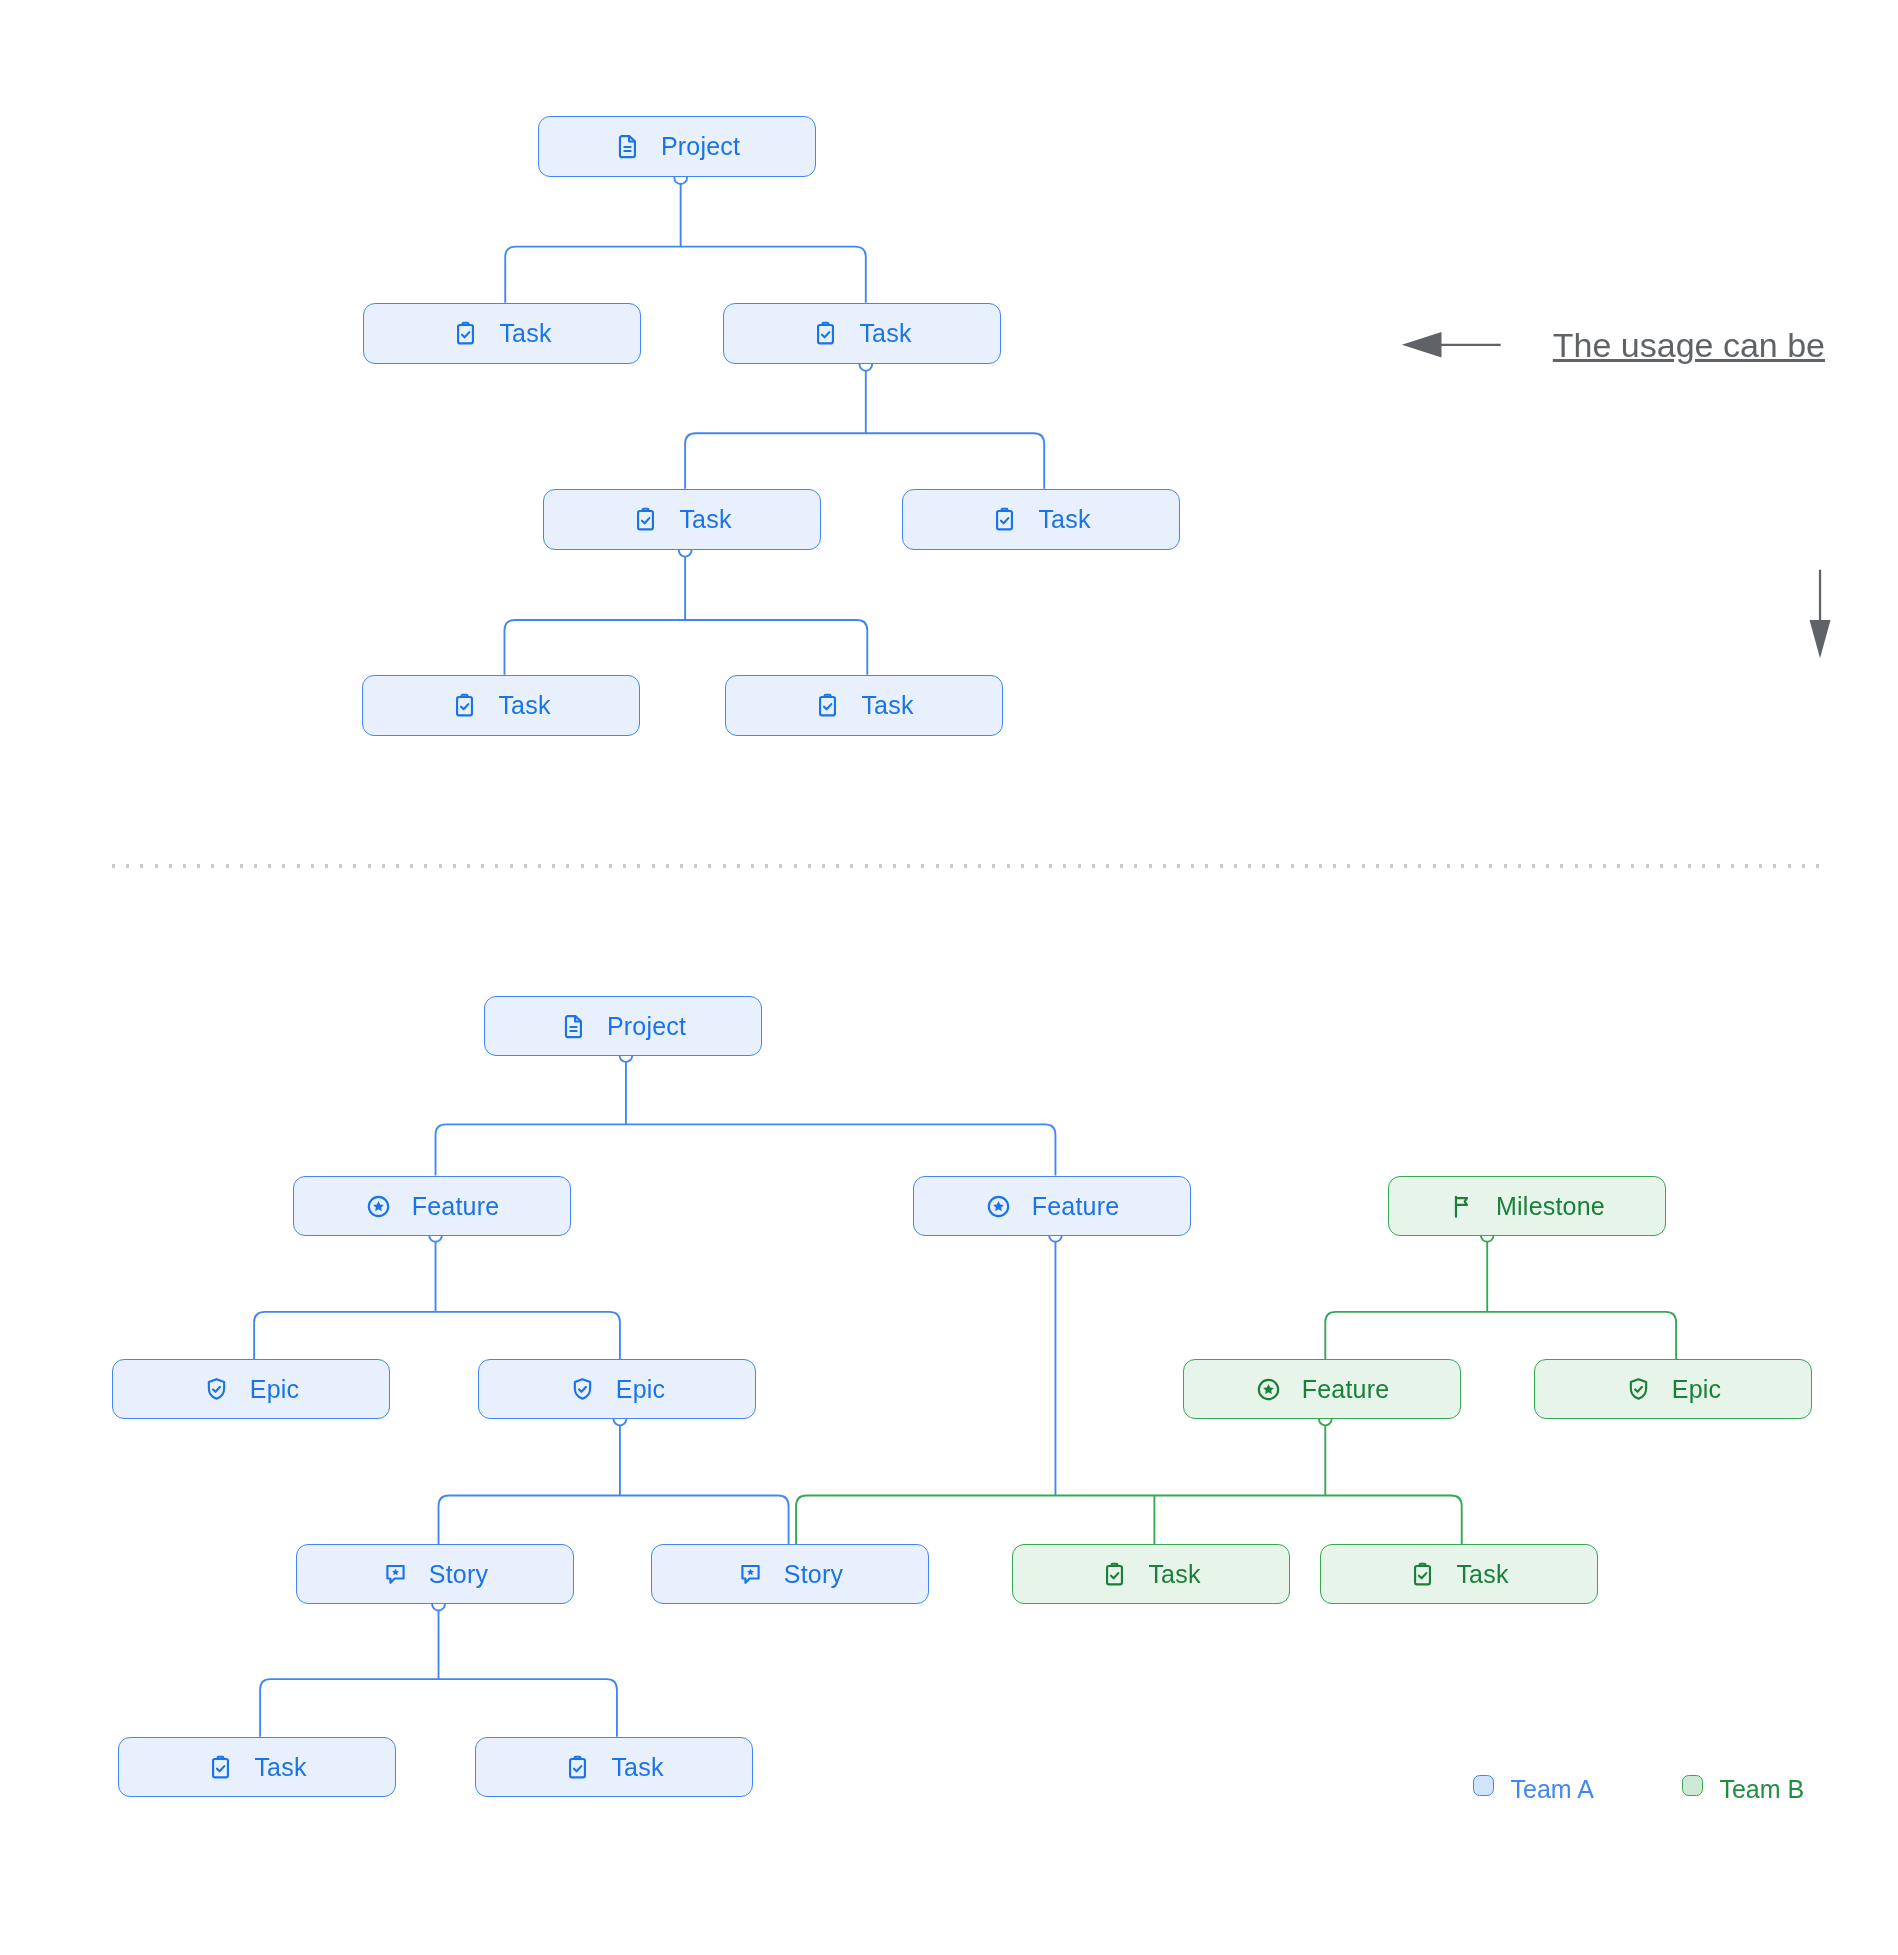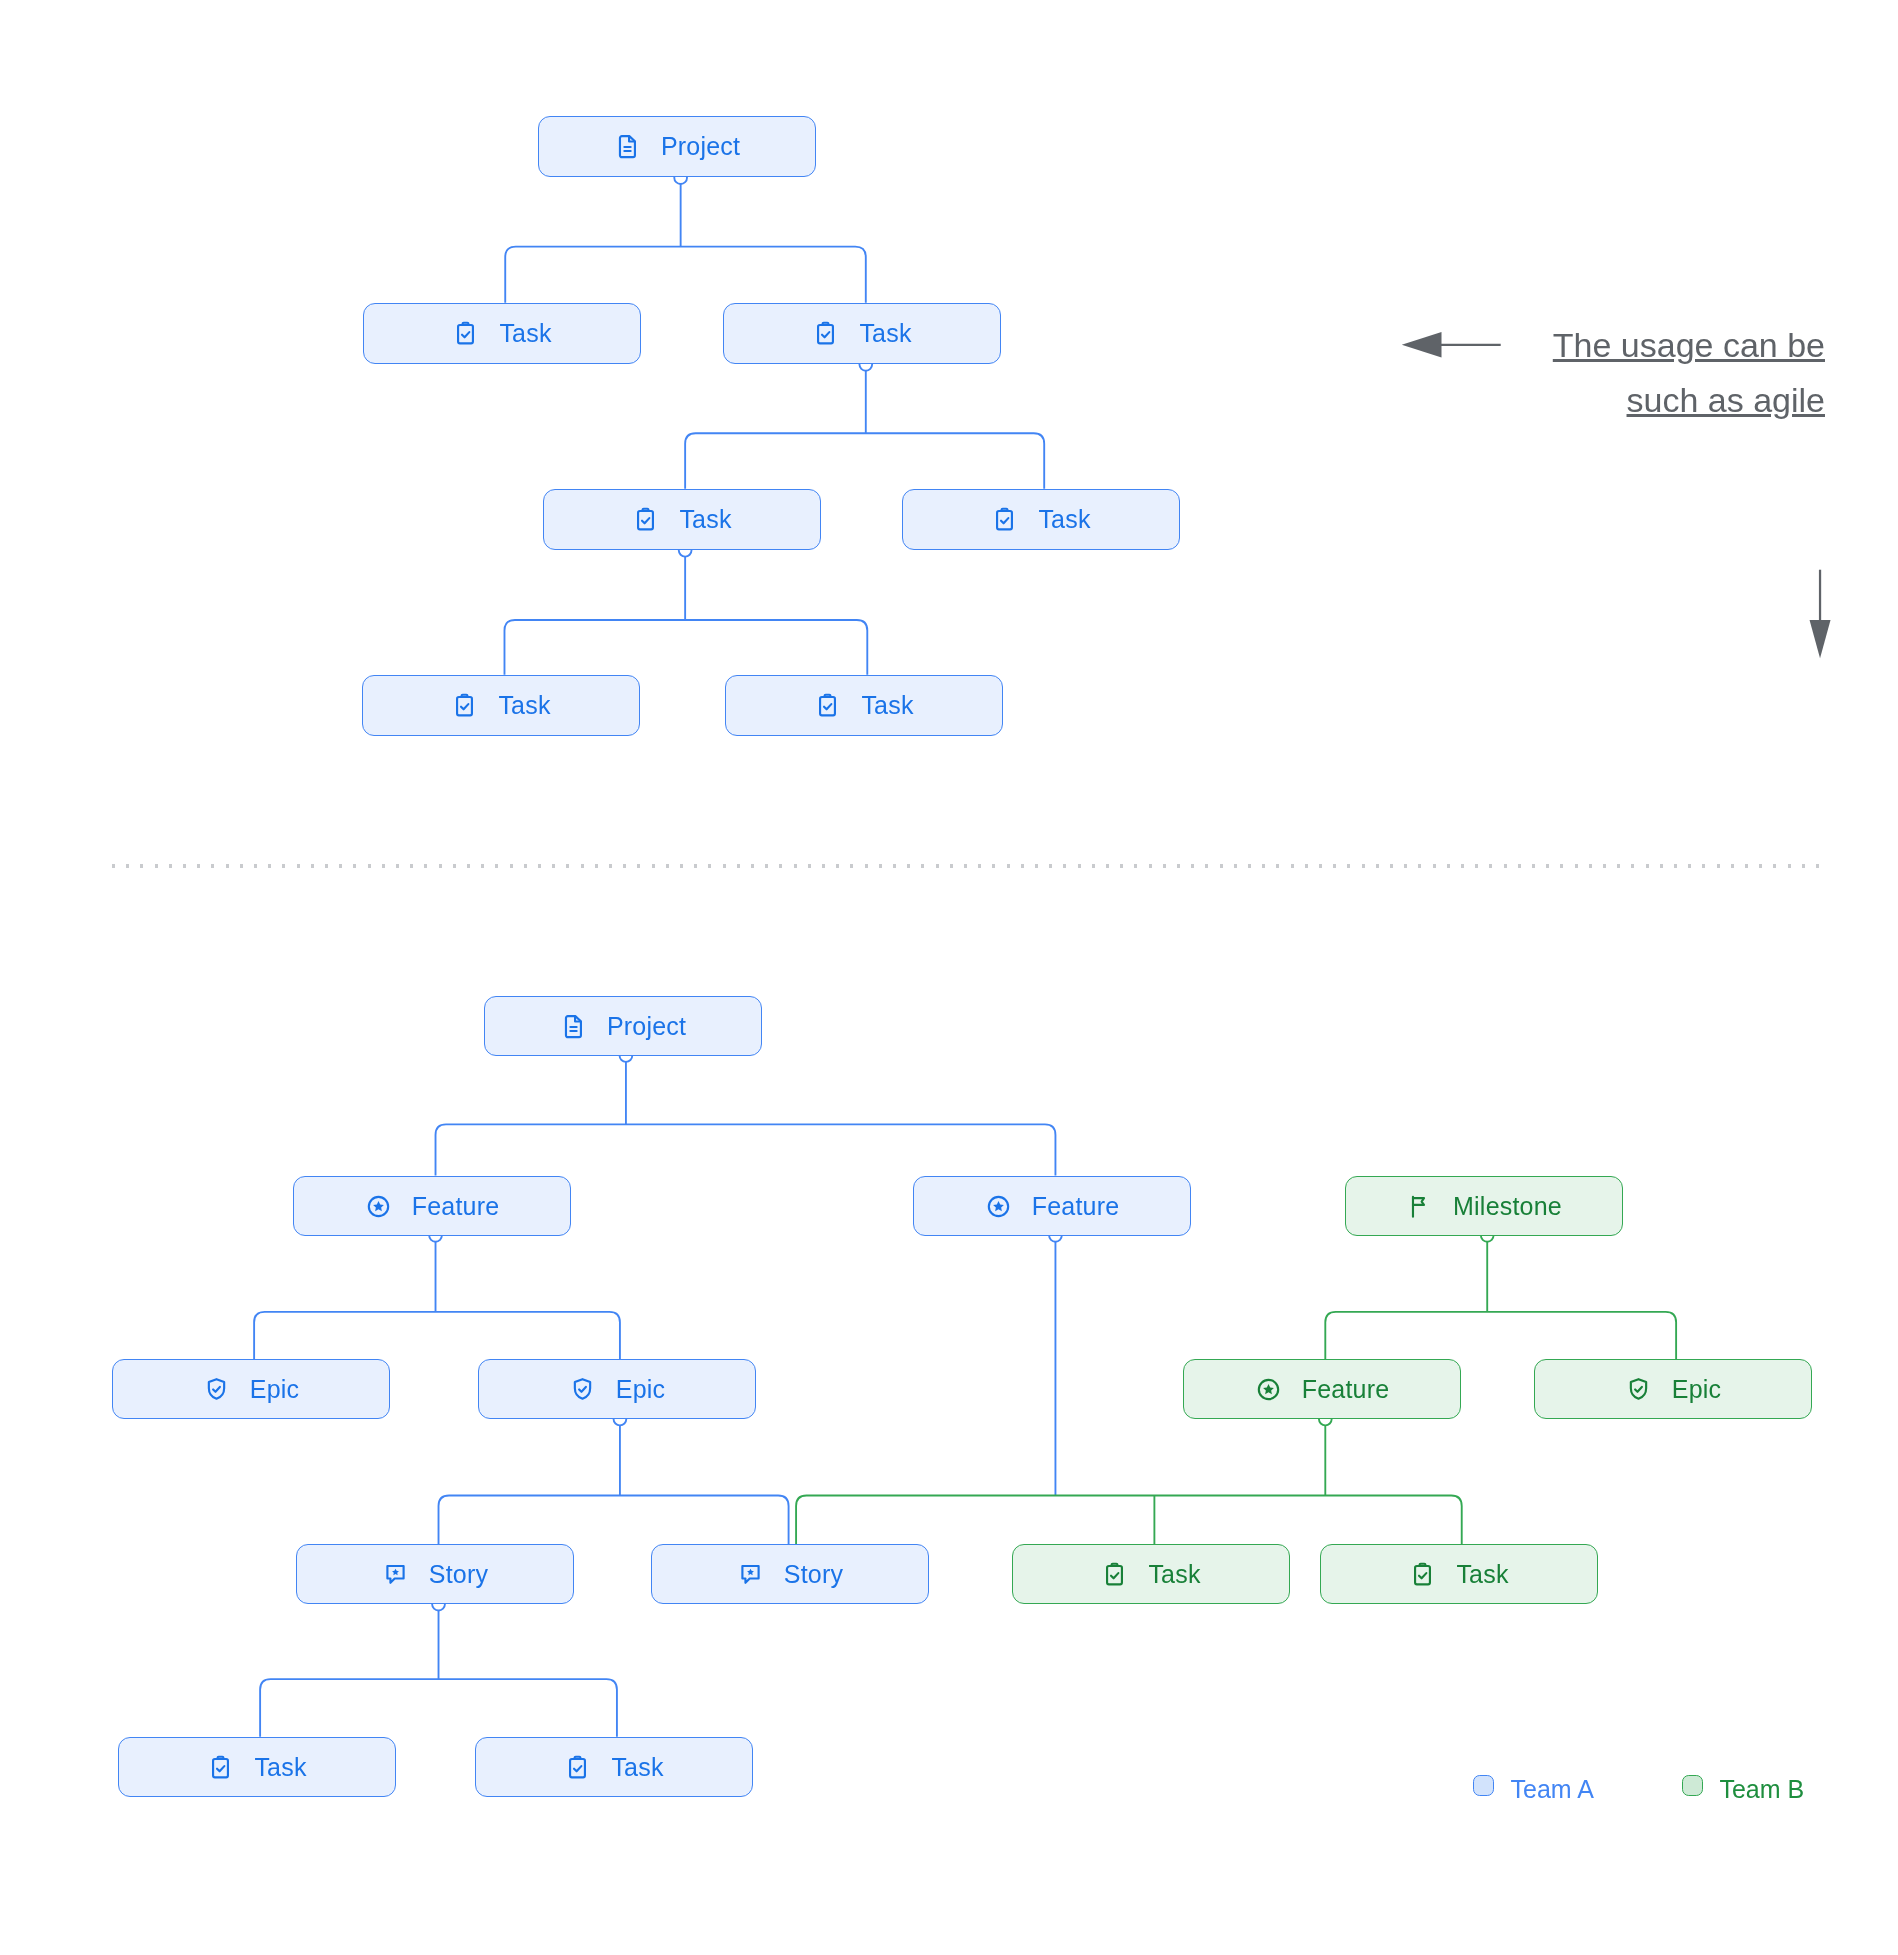--- a/index.html
+++ b/index.html
@@ -168,21 +168,20 @@
     <div class="node team-a h82" style="left:725px;top:675px">
       <svg class="ic" viewBox="0 0 36 36" width="27" height="27">
           <use href="#i-task"></use>
         </svg>
       <span class="lbl">Task</span>
     </div>
   </div>
 
   <div class="annotation">
     <div>The usage can be</div>
-    <div>such as agile</div>
   </div>
 
   <div class="divider"></div>
 
   <div>
     <div class="node team-a" style="left:484px;top:996px">
       <svg class="ic" viewBox="0 0 36 36" width="27" height="27">
           <use href="#i-doc"></use>
         </svg>
       <span class="lbl">Project</span>
@@ -192,21 +191,21 @@
           <use href="#i-feature"></use>
         </svg>
       <span class="lbl">Feature</span>
     </div>
     <div class="node team-a" style="left:913px;top:1176px">
       <svg class="ic" viewBox="0 0 36 36" width="27" height="27">
           <use href="#i-feature"></use>
         </svg>
       <span class="lbl">Feature</span>
     </div>
-    <div class="node team-b" style="left:1345px;top:1176px">
+    <div class="node team-b" style="left:1388px;top:1176px">
       <svg class="ic" viewBox="0 0 36 36" width="27" height="27">
           <use href="#i-milestone"></use>
         </svg>
       <span class="lbl">Milestone</span>
     </div>
     <div class="node team-a" style="left:112px;top:1359px">
       <svg class="ic" viewBox="0 0 36 36" width="27" height="27">
           <use href="#i-epic"></use>
         </svg>
       <span class="lbl">Epic</span>

